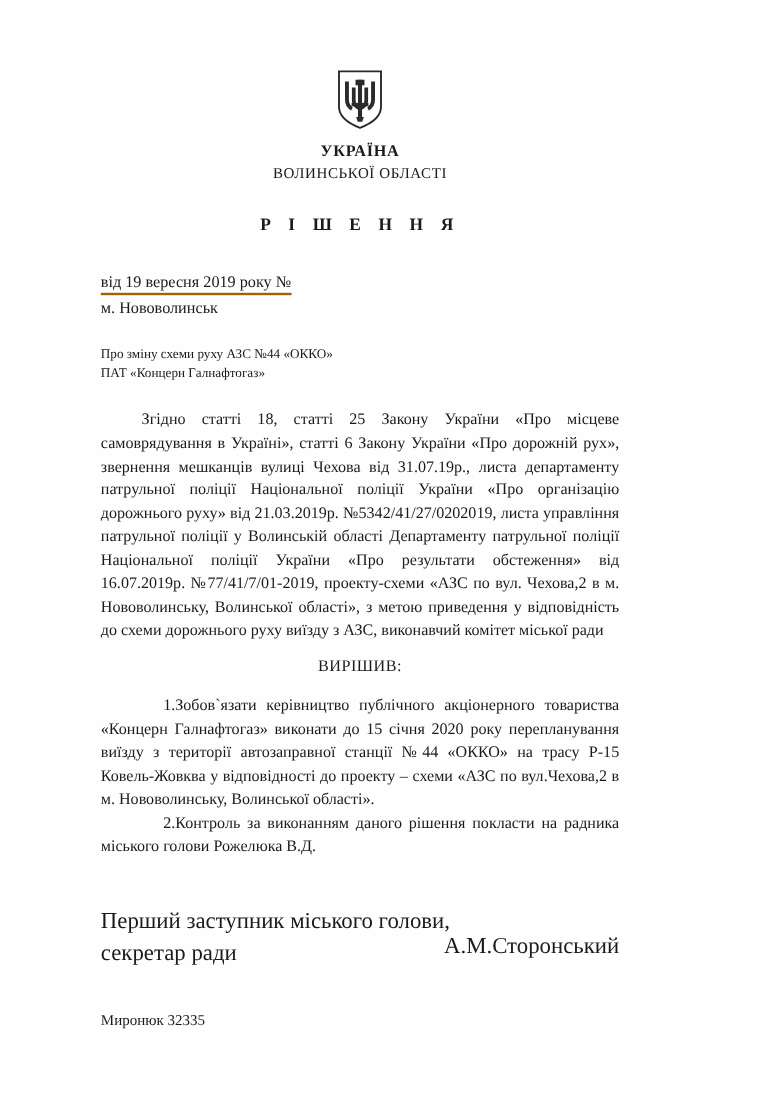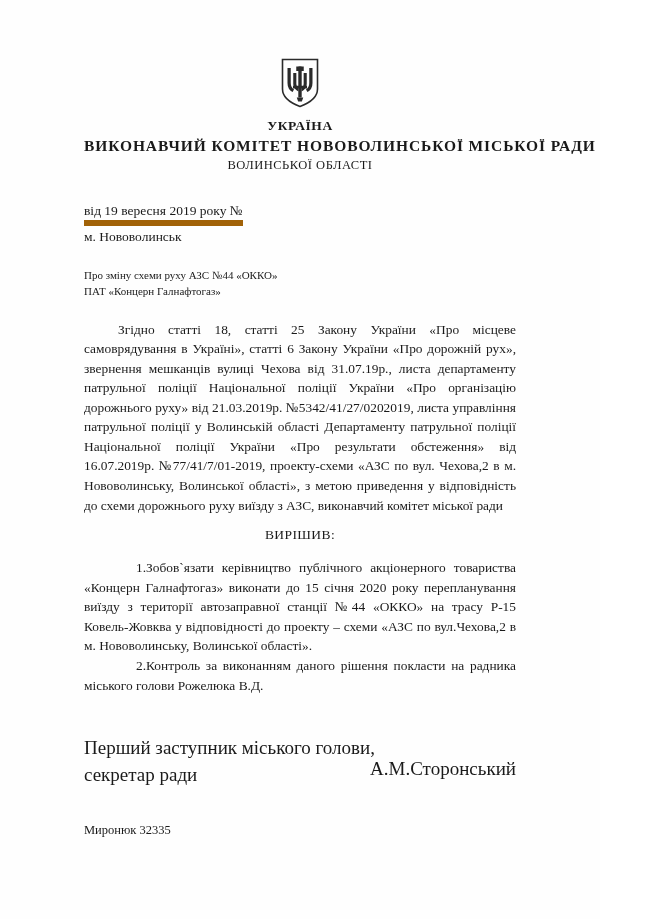--- a/index.html
+++ b/index.html
@@ -69,21 +69,21 @@
   }
 
   
   .meta {
     margin-top: 28px;
     font-size: 13.5px;
     line-height: 1.42;
   }
   .meta .date {
     display: inline-block;
-    border-bottom: 6px solid #a16207;
+    border-bottom: 2px solid #a16207;
     padding-bottom: 0px;
   }
   .meta .city {
     display: block;
     margin-top: 1px;
   }
 
   
   .subject {
     margin-top: 22px;
@@ -175,24 +175,24 @@
 
         <rect x="24" y="55.5" width="28" height="5.4"></rect>
 
         <path d="M31.5 79 h13 l-2.8 8 h-7.4 z"></path>
       </g>
     </svg>
   </div>
 
   <div class="header">
     <div class="country">УКРАЇНА</div>
-    <div class="committee">ВИКОНАВЧИЙ КОМІТЕТ НОВОВОЛИНСЬКОЇ МІСЬКОЇ РАДИ</div>
     <div class="oblast">ВОЛИНСЬКОЇ ОБЛАСТІ</div>
   </div>
 
+  <div class="decree-title">Р І Ш Е Н Н Я</div>
 
   <div class="meta">
     <span class="date">від 19 вересня 2019 року №</span>
     <span class="city">м. Нововолинськ</span>
   </div>
 
   <div class="subject">
     <div>Про зміну схеми руху АЗС №44 «ОККО»</div>
     <div>ПАТ «Концерн Галнафтогаз»</div>
   </div>

